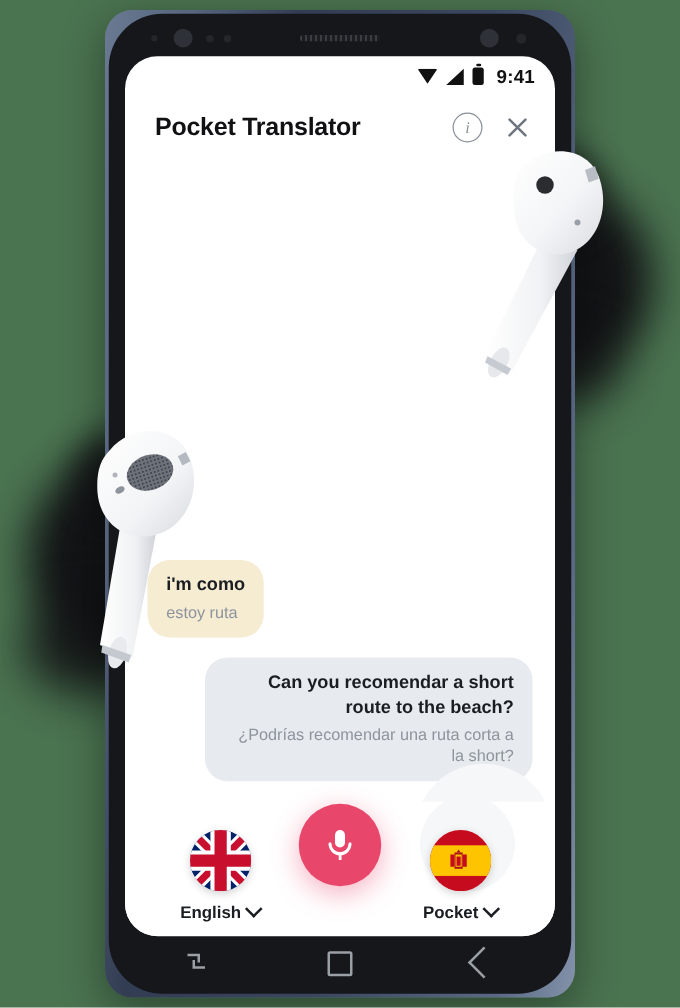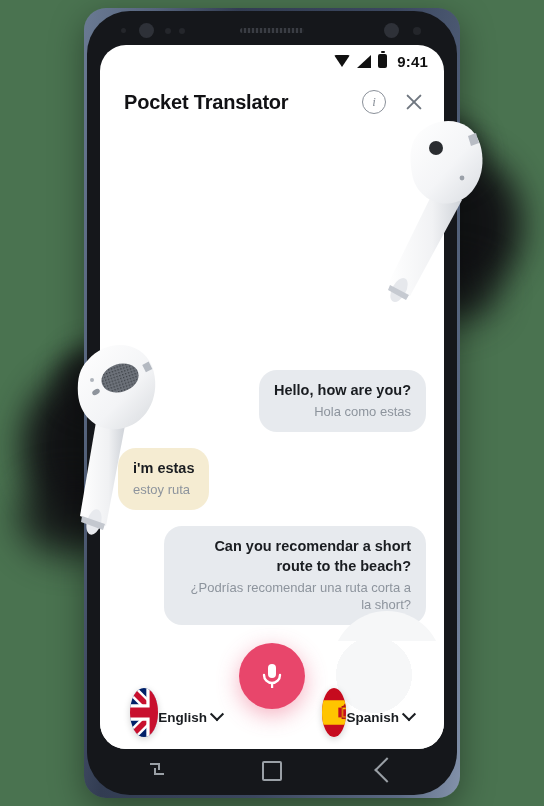--- a/index.html
+++ b/index.html
@@ -231,21 +231,21 @@
     left: 0; right: 0; bottom: 0;
     height: 108px;
     display: flex;
     align-items: flex-end;
     justify-content: space-between;
     padding: 0 30px 12px;
     box-sizing: border-box;
   }
   .lang-control {
     display: flex;
-    flex-direction: row;
+    flex-direction: column;
     align-items: center;
     width: 92px;
     cursor: pointer;
   }
   .flag {
     width: 49px; height: 49px;
     border-radius: 50%;
     overflow: hidden;
     position: relative;
     box-shadow: 0 2px 7px rgba(0,0,0,.18);
@@ -344,30 +344,24 @@
       </div>
 
       <div id="app-header">
         <div id="app-title">Pocket Translator</div>
         <div id="info-button">i</div>
         <div id="close-button"></div>
       </div>
 
       <div id="chat-area">
 
-        <div class="msg-row right">
-          <div class="bubble gray right-align">
-            <div class="msg-primary">Hello, how are you?</div>
-            <div class="msg-secondary">Hola como estas</div>
-          </div>
-        </div>
 
         <div class="msg-row left">
           <div class="bubble yellow left-align">
-            <div class="msg-primary">i'm estas</div>
+            <div class="msg-primary">i'm como</div>
             <div class="msg-secondary">estoy ruta</div>
           </div>
         </div>
 
         <div class="msg-row right">
           <div class="bubble gray right-align">
             <div class="msg-primary">Can you recomendar a short route to the beach?</div>
             <div class="msg-secondary">¿Podrías recomendar una ruta corta a la short?</div>
           </div>
         </div>
@@ -406,21 +400,21 @@
                 <rect x="0" y="2" width="4" height="12" fill="#C60B1E"></rect>
                 <rect x="12" y="2" width="4" height="12" fill="#C60B1E"></rect>
                 <rect x="4" y="0" width="8" height="16" fill="#AD1519"></rect>
                 <rect x="5" y="2" width="6" height="12" fill="#FFC400"></rect>
                 <rect x="6" y="4" width="4" height="9" fill="#C60B1E"></rect>
                 <path d="M8,-3 l2,3 h-4 z" fill="#AD1519"></path>
               </g>
             </svg>
           </div>
           <div class="lang-label">
-            <span>Spanish</span>
+            <span>Pocket</span>
             <span class="chevron"></span>
           </div>
         </div>
 
         <div id="mic-button">
           <svg width="28" height="32" viewBox="0 0 28 32" aria-hidden="true">
             <rect x="10" y="4" width="8" height="14" rx="4" fill="#fff"></rect>
             <path d="M6,15 a8,8 0 0 0 16,0" stroke="#fff" stroke-width="2.4" fill="none" stroke-linecap="round"></path>
             <rect x="13" y="22" width="2.2" height="6" fill="#fff"></rect>
           </svg>

